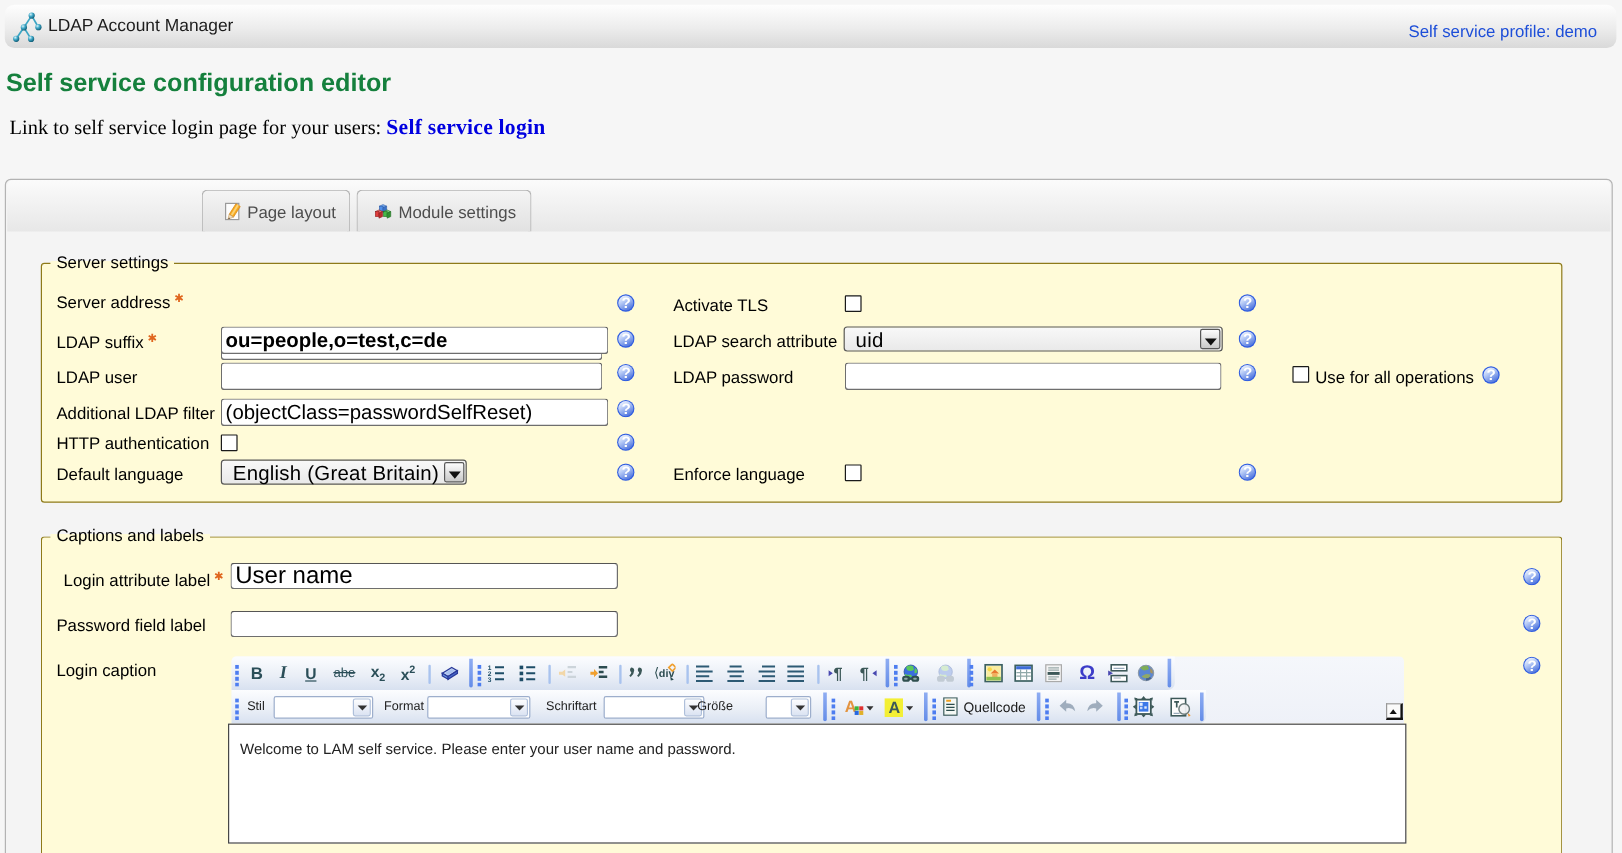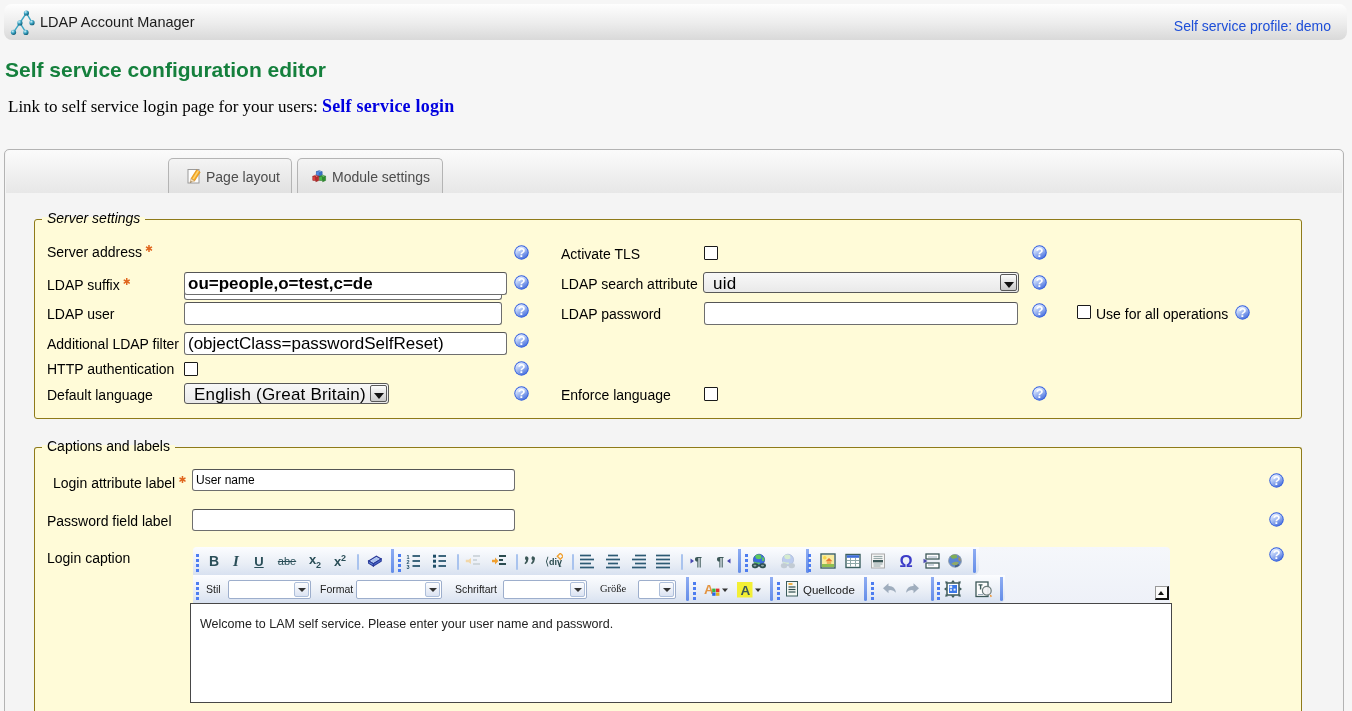--- a/index.html
+++ b/index.html
@@ -33,21 +33,21 @@
 #tab3 .txt { position:absolute; left:34px; top:10px; }
 
 
 .fs { position:absolute; background:#fffbd8; border:1px solid #8e7a19; border-radius:3px; }
 .legend { position:absolute; top:-10px; font-size:14px; color:#000; padding:0 5px; background:linear-gradient(#f4f4f4 46%,#fffbd8 46%); }
 .lbl { position:absolute; font-size:14px; color:#000; white-space:nowrap; }
 .ast { color:#e0661e; font-size:9.5px; vertical-align:5px; letter-spacing:-1px; margin-left:2px; }
 
 
 .inp { position:absolute; background:#fff; border:1px solid #6e6e6e; border-top-color:#555555; border-radius:3px; font-size:17px; font-family:"Liberation Sans",sans-serif; padding:0 3px; color:#000; outline:none; }
-.inp2 { font-size:12px; }
+.inp2 { font-size:20px; }
 .sel { position:absolute; background:linear-gradient(#f8f8f8,#e9e9e9); border:1px solid #585858; border-radius:3px; font-size:17px; color:#000; }
 .sel .stxt { position:absolute; left:9px; top:1px; white-space:nowrap; letter-spacing:0.2px; }
 .sel .arr { position:absolute; right:1px; top:1px; bottom:1px; width:17px; background:linear-gradient(#fdfdfd,#c9c9c9); border:1px solid #585858; border-radius:2px; }
 .sel .arr:after { content:""; position:absolute; left:3px; top:7px; border-left:5px solid transparent; border-right:5px solid transparent; border-top:6px solid #111; }
 .cb { position:absolute; width:14px; height:14px; background:#fff; border:1.6px solid #1a1a1a; border-radius:1px; }
 
 
 .help { position:absolute; width:15px; height:15px; }
 
 
@@ -126,21 +126,21 @@
       <svg class="ic" viewBox="0 0 16 16">
         <rect x="3" y="1.5" width="11" height="13.5" fill="#fdfdfd" stroke="#9a9a9a"></rect>
         <path d="M6.0 10.6 L11.6 1.8 L15.2 4.1 L9.6 12.9 Z" fill="#f6a81f" stroke="#d88410" stroke-width="0.6"></path>
         <path d="M12.6 2.4 L14.0 3.3 L8.8 11.6 L7.4 10.7 Z" fill="#fbd375"></path>
         <path d="M6.0 10.6 L9.6 12.9 L5.0 14.6 Z" fill="#f3e3c3" stroke="#c09050" stroke-width="0.5"></path>
         <path d="M6.0 13.2 L5.0 14.6 L6.8 14.0 Z" fill="#504030"></path>
       </svg>
       <span class="txt">Page layout</span>
     </div>
 
-  <div class="fs" style="left:29px;top:69px;width:1268px;height:200px;font-style:italic;">
+  <div class="fs" style="left:29px;top:69px;width:1268px;height:200px;">
     <div class="legend" style="left:7px;">Server settings</div>
   </div>
   <div class="fs" style="left:29px;top:297px;width:1268px;height:311px;border-bottom:none;border-radius:3px 3px 0 0;">
     <div class="legend" style="left:7px;">Captions and labels</div>
   </div>
 </div>
 
 <div class="lbl" style="left:47px;top:243px;">Server address <span class="ast">✱</span></div>
 <input class="inp" style="left: 184px; top: 239px; width: 318px; height: 23px; margin-top: 38px;" value="localhost">
 <div class="lbl" style="left:561px;top:246px;">Activate TLS</div>
@@ -418,21 +418,21 @@
       <span class="da"></span>
     </div>
     <div class="tlab" style="left: 127px;">Format</div>
     <div class="ddl" style="left: 163px;;width:86px">
       <span class="da"></span>
     </div>
     <div class="tlab" style="left: 262px;">Schriftart</div>
     <div class="ddl" style="left: 310px;;width:84px">
       <span class="da"></span>
     </div>
-    <div class="tlab" style="left: 407px; font-family: Liberation Serif, serif;">Größe</div>
+    <div class="tlab" style="left: 388px;">Größe</div>
     <div class="ddl" style="left: 445px;;width:38px">
       <span class="da"></span>
     </div>
     <div class="gend2" style="left: 493px;"></div>
     <div class="grip2" style="left: 500px;"></div>
     <div class="t2" style="left: 511px;">
       <svg width="24" height="17" viewBox="0 0 24 17">
         <text x="0" y="12.5" font-size="13.5" font-weight="bold" fill="#e39440">A</text>
         <g>
           <rect x="8.2" y="7.6" width="3.4" height="3.4" fill="#3cb43c"></rect>

